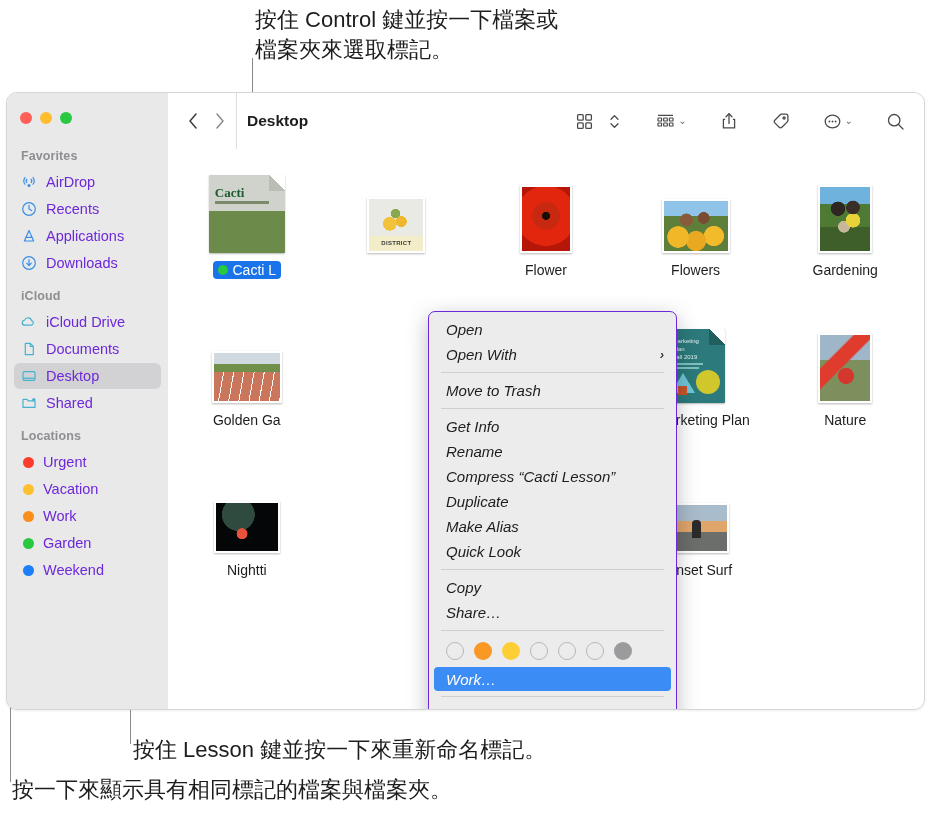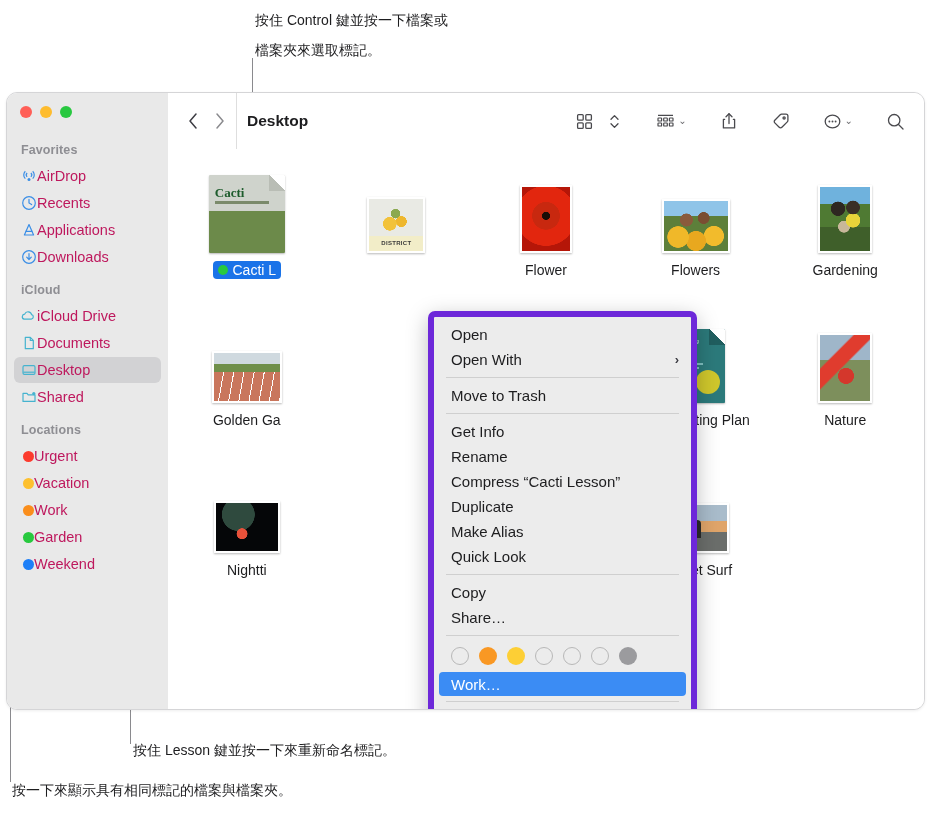--- a/index.html
+++ b/index.html
@@ -8,21 +8,21 @@
     background: #ffffff;
     font-family: "Liberation Sans", "DejaVu Sans", sans-serif;
     overflow: hidden;
   }
   #stage { position: relative; width: 931px; height: 817px; }
 
   
   .anno {
     position: absolute;
     color: #1d1d1f;
-    font-size: 14px;
+    font-size: 22px;
     line-height: 30px;
     white-space: pre;
   }
   .anno-top   { left: 255px; top: 5px; }
   .anno-mid   { left: 133px; top: 735px; }
   .anno-bot   { left: 12px;  top: 775px; }
 
   
   .leader { position: absolute; background: #8a8a8e; }
   .leader-v { width: 1px; }
@@ -38,21 +38,21 @@
     border-radius: 11px;
     overflow: hidden;
     display: flex;
     box-shadow: 0 1px 3px rgba(0,0,0,0.07);
   }
 
   
   #sidebar {
     width: 161px;
     background: #e9e9e9;
-    padding: 4px 0 0 0;
+    padding: 10px 0 0 0;
     flex: 0 0 161px;
     position: relative;
   }
   .traffic {
     display: flex; gap: 8px;
     padding: 9px 0 0 13px;
     height: 34px;
     align-items: flex-start;
   }
   .dot { width: 12px; height: 12px; border-radius: 50%; }
@@ -61,26 +61,27 @@
   .dot.green  { background: #28c840; }
 
   .sb-section {
     font-size: 12.5px; font-weight: bold;
     color: #8e8e93;
     padding: 12px 0 5px 14px;
     letter-spacing: 0.1px;
   }
   .sb-item {
     display: flex; align-items: center;
+    gap: 9px;
     height: 26px;
     margin: 1px 7px;
     padding: 0 6px;
     border-radius: 6px;
     font-size: 14.5px;
-    color: #be185d;
+    color: #6d28d9;
   }
   .sb-item.selected { background: #d2d2d4; }
   .sb-ico { width: 17px; height: 17px; flex: 0 0 17px; display:flex; align-items:center; justify-content:center; }
   .sb-ico svg { display: block; }
   .tagdot { width: 11px; height: 11px; border-radius: 50%; flex: 0 0 11px; margin-left: 3px; }
   .sb-label { white-space: nowrap; }
 
   
   #content { flex: 1; display: flex; flex-direction: column; position: relative; background: #fff; }
 
@@ -143,27 +144,28 @@
     border-radius: 4px;
     white-space: nowrap;
   }
   .fname.sel { background: #1a73e8; color: #fff; justify-content: space-between; }
   .fdot { width: 10px; height: 10px; border-radius: 50%; flex: 0 0 10px; }
 
   
   #ctxmenu {
     position: absolute;
     left: 260px; top: 218px;
-    width: 269px;
+    width: 249px;
     background: #ececec;
-    border: 6px solid #6d28d9;
+    border: 1px solid #6d28d9;
     border-radius: 7px;
     box-shadow: 0 6px 22px rgba(0,0,0,0.26);
     padding: 5px 0 5px 0;
     z-index: 30;
+    font-style: italic;
   }
   .mi {
     height: 25px;
     display: flex; align-items: center;
     padding: 0 12px 0 17px;
     font-size: 15px;
     color: #1d1d1f;
     position: relative;
   }
   .mi.hl { background: #3b8cf4; color: #fff; margin: 0 5px; border-radius: 4px; height: 24px; padding-left: 12px; }

